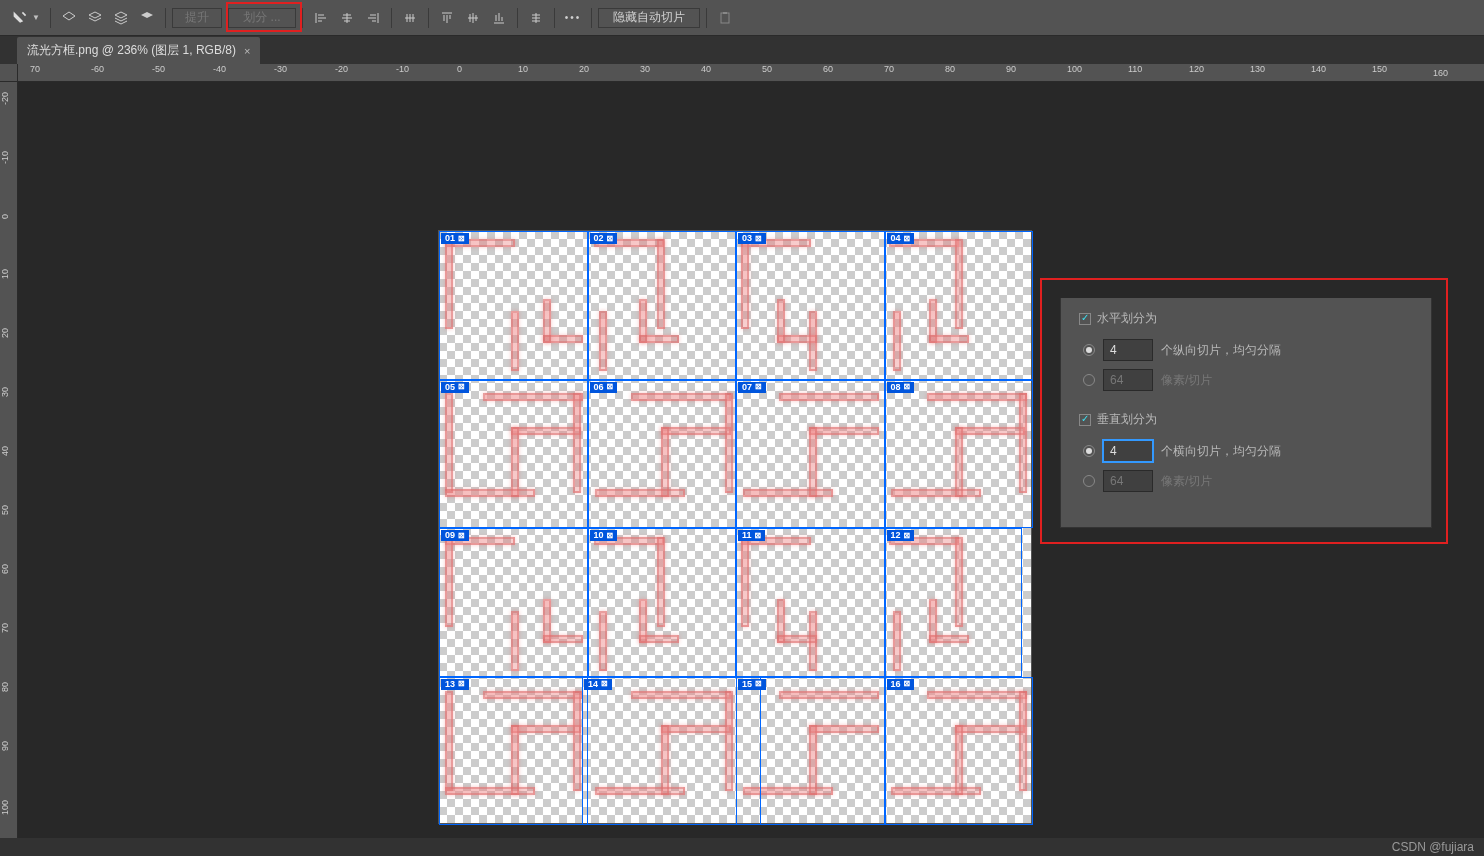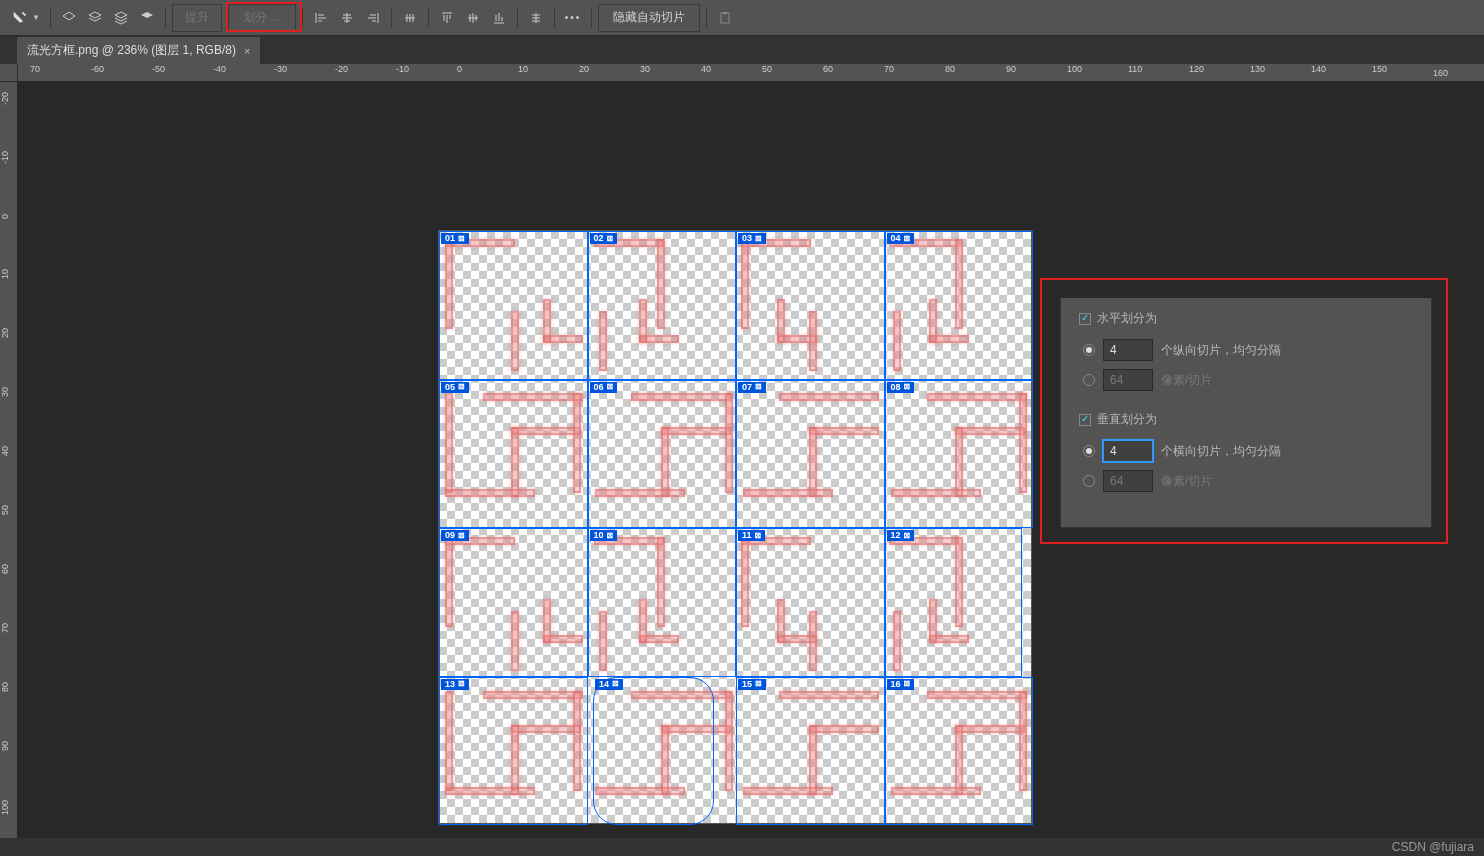--- a/index.html
+++ b/index.html
@@ -1,21 +1,21 @@
 <!DOCTYPE html>
 <html><head>
 <meta charset="utf-8">
 <style>
 * { margin: 0; padding: 0; box-sizing: border-box; }
 body { width: 1484px; height: 856px; background: #1e1e1e; font-family: "Microsoft YaHei", Arial, sans-serif; font-size: 12px; color: #c0c0c0; overflow: hidden; position: relative; }
 .toolbar { height: 36px; background: #535353; display: flex; align-items: center; padding: 0 6px; gap: 2px; border-bottom: 1px solid #2a2a2a; }
 .tool-icon { width: 24px; height: 24px; display: flex; align-items: center; justify-content: center; color: #d0d0d0; }
 .tool-dropdown { display: flex; align-items: center; gap: 2px; padding: 2px 4px; }
 .sep { width: 1px; height: 20px; background: #3a3a3a; margin: 0 4px; }
-.tool-btn { height: 28px; padding: 0 12px; background: #535353; border: 1px solid #3a3a3a; color: #888; display: flex; align-items: center; justify-content: center; font-size: 12px; }
+.tool-btn { height: 20px; padding: 0 12px; background: #535353; border: 1px solid #3a3a3a; color: #888; display: flex; align-items: center; justify-content: center; font-size: 12px; }
 .tool-btn.disabled { color: #777; }
 .tool-btn.long { padding: 5px 14px; color: #d0d0d0; }
 .highlight-btn { position: absolute; border: 2px solid #e02020; }
 .tab-bar { height: 28px; background: #323232; display: flex; align-items: flex-end; padding-left: 17px; }
 .tab { background: #535353; color: #ddd; padding: 5px 10px; font-size: 12px; display: flex; align-items: center; gap: 8px; border-top-left-radius: 2px; border-top-right-radius: 2px; }
 .tab-close { cursor: pointer; color: #bbb; font-size: 11px; }
 .ruler-h { height: 18px; background: #535353; border-bottom: 1px solid #2a2a2a; position: relative; margin-left: 0; overflow: hidden; }
 .ruler-v { width: 18px; background: #535353; border-right: 1px solid #2a2a2a; position: absolute; left: 0; top: 82px; bottom: 18px; overflow: hidden; }
 .ruler-corner { width: 18px; height: 18px; background: #535353; position: absolute; left: 0; top: 64px; border-right: 1px solid #2a2a2a; border-bottom: 1px solid #2a2a2a; }
 .ruler-tick-h { position: absolute; top: 0; height: 18px; display: flex; align-items: flex-start; flex-direction: column; }
@@ -403,21 +403,21 @@
             <span>12</span>
             <span class="sym">⊠</span>
           </div>
         </div>
         <div class="slice" style="left: 0px; top: 445.5px; width: 148.5px; height: 148.5px;">
           <div class="slice-label">
             <span>13</span>
             <span class="sym">⊠</span>
           </div>
         </div>
-        <div class="slice" style="left: 154px; top: 445.5px; width: 121px; height: 148.5px; border-radius: 24px;">
+        <div class="slice" style="left: 143px; top: 445.5px; width: 179px; height: 148.5px;">
           <div class="slice-label">
             <span>14</span>
             <span class="sym">⊠</span>
           </div>
         </div>
         <div class="slice" style="left: 297px; top: 445.5px; width: 148.5px; height: 148.5px;">
           <div class="slice-label">
             <span>15</span>
             <span class="sym">⊠</span>
           </div>

